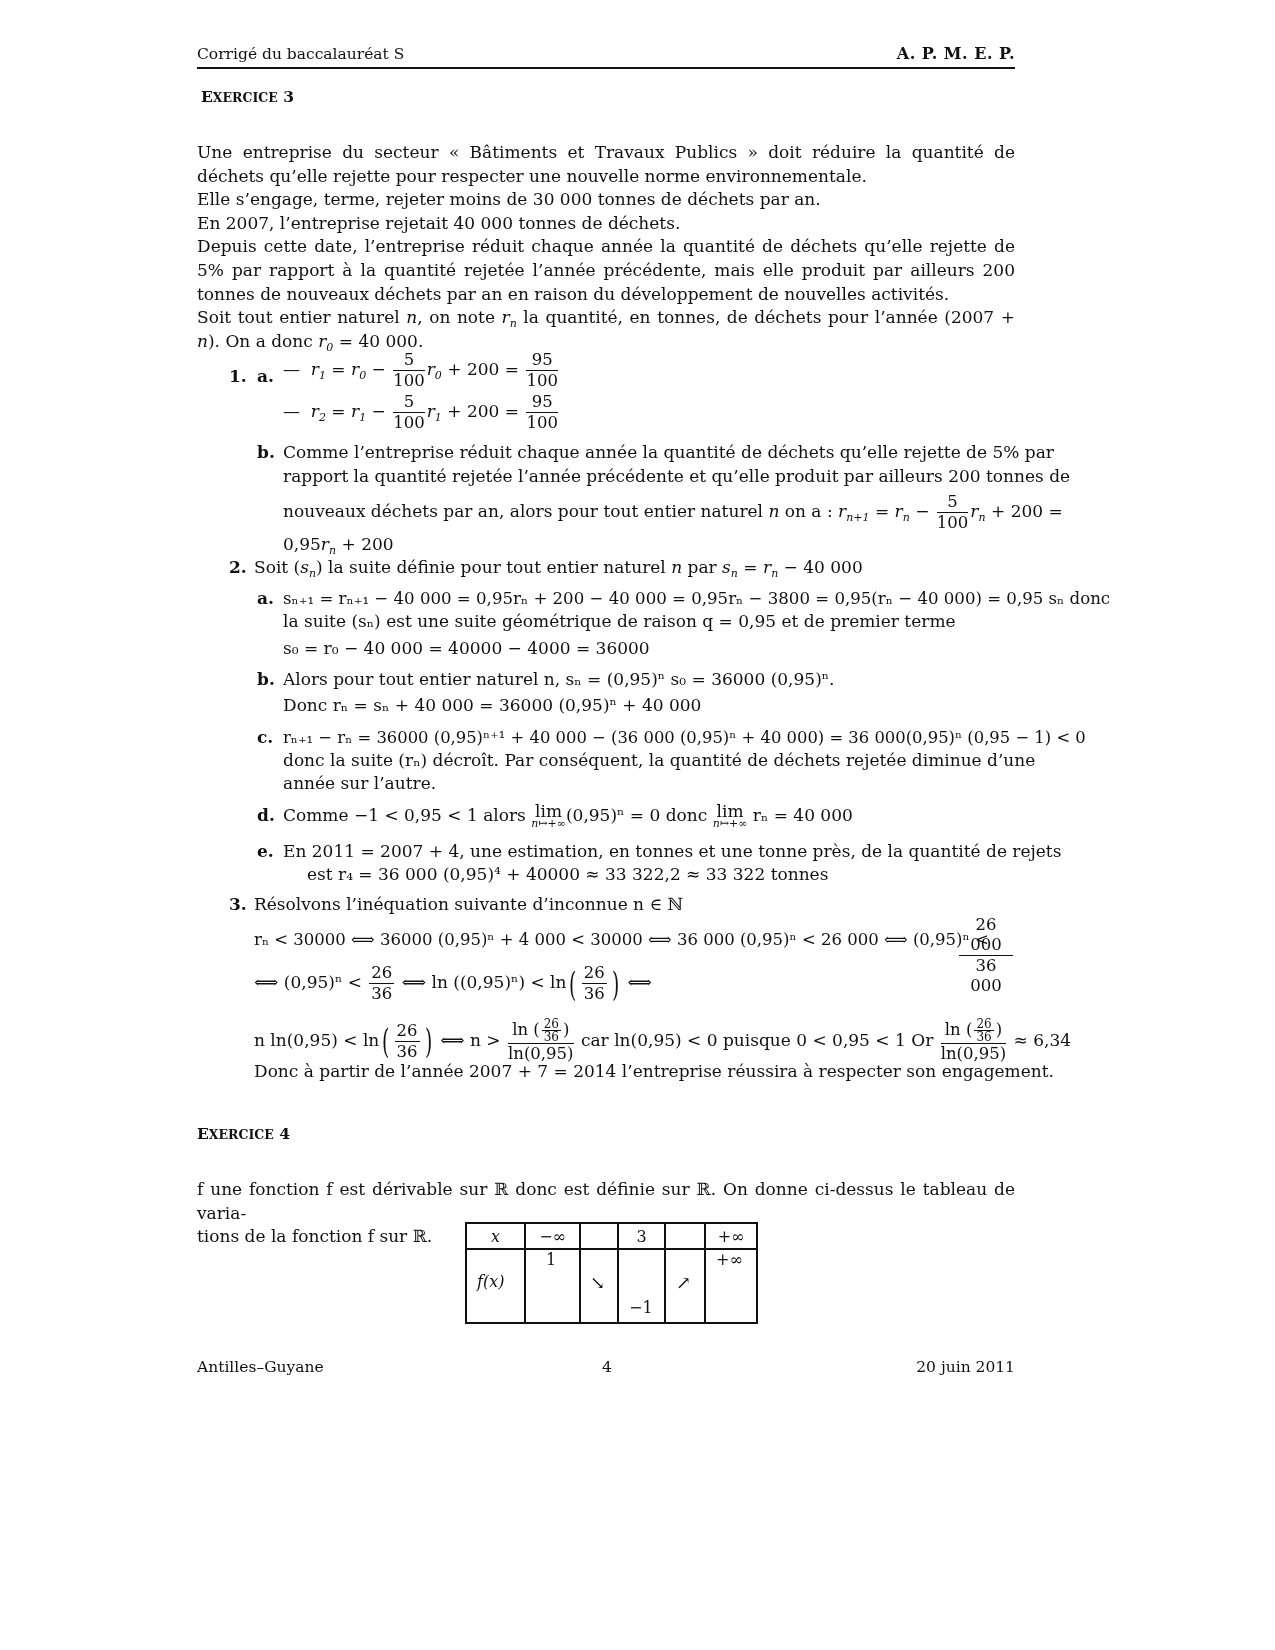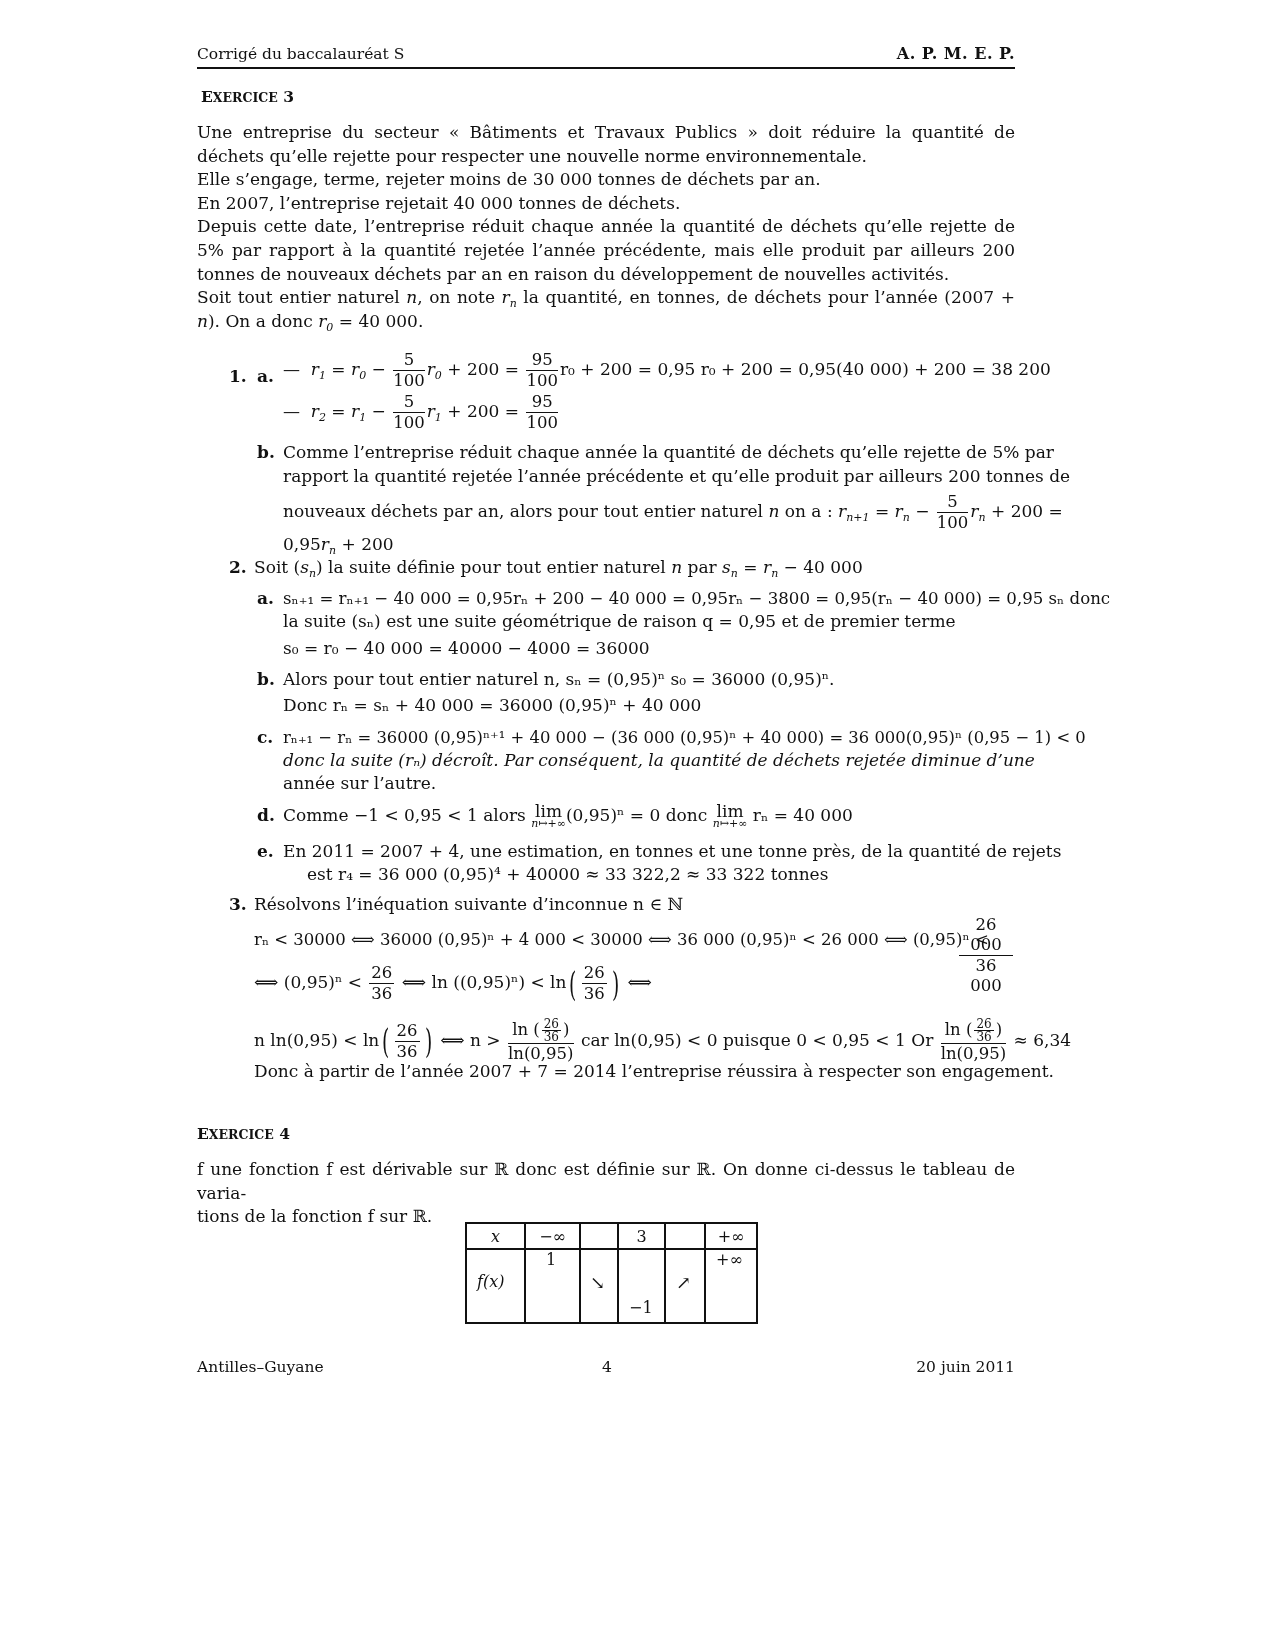--- a/index.html
+++ b/index.html
@@ -7,21 +7,21 @@
          font-family: "DejaVu Serif", "Liberation Serif", serif; color: #111; }
   .page { position: absolute; left: 197px; top: 0; width: 818px; }
   .hdr { position: absolute; top: 10px; left: 0; width: 818px; height: 24px;
          border-bottom: 2px solid #111; font-size: 15.5px; margin-top: 33px; }
   .hdr .l { position: absolute; left: 0; top: 2px; }
   .hdr .r { position: absolute; right: 0; top: 1px; font-weight: bold; font-size: 16px; letter-spacing: 0.5px; text-align: right; }
   .ex-title { position: absolute; left: 4px; font-weight: bold; font-size: 15.5px; }
   .ex-title .sc { font-size: 12.5px; }
   .txt { font-size: 17px; line-height: 23.6px; }
   .abs { position: absolute; }
-  .para { position: absolute; left: 0; width: 818px; text-align: justify; }
+  .para { position: absolute; left: 0; width: 818px; text-align: justify; margin-top: 20px; }
   .para p { margin: 0; }
   i, .m { font-style: italic; }
   sub, sup { font-size: 11px; line-height: 0; }
   .frac { display: inline-block; vertical-align: middle; text-align: center; margin: 0 2px; }
   .frac > span { display: block; line-height: 20px; font-size: 16.5px; }
   .frac > span.num { border-bottom: 1px solid #111; padding: 0 2px; }
   .frac.sm > span { font-size: 12px; line-height: 12px; }
   .lbl { font-weight: bold; }
   .num-label { position: absolute; font-weight: bold; }
   .line { position: absolute; white-space: nowrap; }
@@ -65,21 +65,21 @@
   </div>
 
   <div class="txt">
     <span class="num-label abs" style="left:32px; top:365px;">1.</span>
     <span class="lbl abs" style="left:60px; top:365px;">a.</span>
 
     <div class="line" style="left:86px; top:350px;">
       <span>—</span>
       &nbsp;<i>r<sub>1</sub></i> = <i>r<sub>0</sub></i> −
       <span class="frac"><span class="num">5</span><span>100</span></span><i>r<sub>0</sub></i> + 200 =
-      <span class="frac"><span class="num">95</span><span>100</span></span><span>r₀ + 200 = 0,95 r₀ + 200 = 0,95(40 000) + 200 = 38 200</span>
+      <span class="frac"><span class="num">95</span><span>100</span></span>
     </div>
 
     <div class="line" style="left:86px; top:392px;">
       <span>—</span>
       &nbsp;<i>r<sub>2</sub></i> = <i>r<sub>1</sub></i> −
       <span class="frac"><span class="num">5</span><span>100</span></span><i>r<sub>1</sub></i> + 200 =
       <span class="frac"><span class="num">95</span><span>100</span></span>
     </div>
 
     <span class="lbl abs" style="left:60px; top:441px;">b.</span>
@@ -107,21 +107,21 @@
     <div class="line" style="left:86px; top:587px; font-size:16.6px;">sₙ₊₁ = rₙ₊₁ − 40 000 = 0,95rₙ + 200 − 40 000 = 0,95rₙ − 3800 = 0,95(rₙ − 40 000) = 0,95 sₙ donc</div>
     <div class="line" style="left:86px; top:610px;">la suite (sₙ) est une suite géométrique de raison q = 0,95 et de premier terme</div>
     <div class="line" style="left:86px; top:637px;">s₀ = r₀ − 40 000 = 40000 − 4000 = 36000</div>
 
     <span class="lbl abs" style="left:60px; top:668px;">b.</span>
     <div class="line" style="left:86px; top:668px;">Alors pour tout entier naturel n, sₙ = (0,95)ⁿ s₀ = 36000 (0,95)ⁿ.</div>
     <div class="line" style="left:86px; top:694px;">Donc rₙ = sₙ + 40 000 = 36000 (0,95)ⁿ + 40 000</div>
 
     <span class="lbl abs" style="left:60px; top:726px;">c.</span>
     <div class="line" style="left:86px; top:726px; font-size:16.4px;">rₙ₊₁ − rₙ = 36000 (0,95)ⁿ⁺¹ + 40 000 − (36 000 (0,95)ⁿ + 40 000) = 36 000(0,95)ⁿ (0,95 − 1) &lt; 0</div>
-    <div class="line" style="left:86px; top:749px;font-style:italic;">donc la suite (rₙ) décroît. Par conséquent, la quantité de déchets rejetée diminue d’une</div>
+    <div class="line" style="left:86px; top:749px;">donc la suite (rₙ) décroît. Par conséquent, la quantité de déchets rejetée diminue d’une</div>
     <div class="line" style="left:86px; top:772px;text-align:center;">année sur l’autre.</div>
 
     <span class="lbl abs" style="left:60px; top:804px;">d.</span>
     <div class="line" style="left:86px; top:804px;">
       <span>Comme −1 &lt; 0,95 &lt; 1 alors</span>
       <span class="lim"><span>lim</span><span class="sub">n↦+∞</span></span><span>(0,95)ⁿ = 0 donc</span>
       <span class="lim"><span>lim</span><span class="sub">n↦+∞</span></span>
       <span>rₙ = 40 000</span>
     </div>
 

